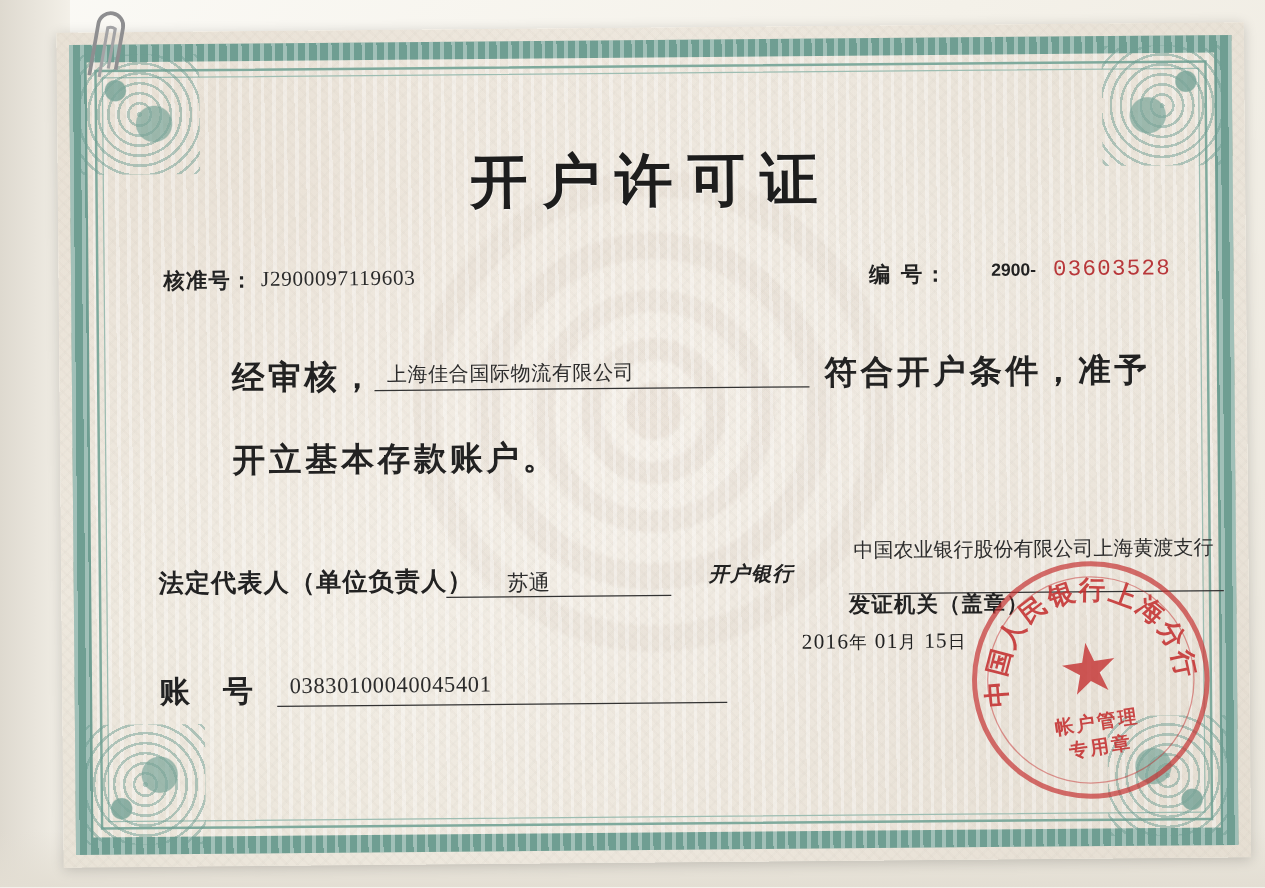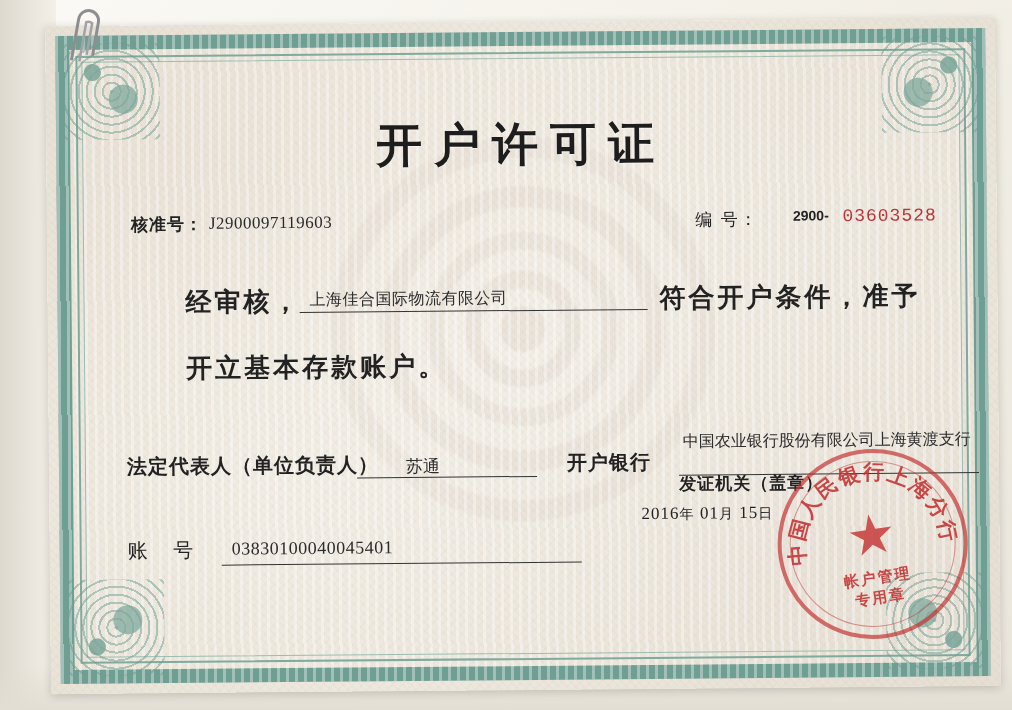--- a/index.html
+++ b/index.html
@@ -171,21 +171,21 @@
     position: absolute;
     left: 110px; top: 1px;
     font-family: "Liberation Serif", serif;
     font-size: 17px;
     color: #2b2b2b;
     letter-spacing: 0.5px;
   }
   .label-bianhao {
     position: absolute;
     right: 186px; top: 0;
-    font-weight: normal;
+    font-weight: bold;
     font-size: 17px;
     letter-spacing: 2px;
   }
   .bianhao-prefix {
     position: absolute;
     right: 116px; top: 0;
     font-weight: bold;
     font-size: 14px;
   }
   .bianhao-serial {
@@ -255,23 +255,24 @@
     position: absolute;
     left: 262px; top: 12px;
     font-size: 17px;
     font-family: "Liberation Serif", serif;
     color: #2c2c2c;
     margin-left: 43px;
   }
   .bank-label {
     position: absolute;
     left: 466px; top: 8px;
-    font-size: 20px;
-    font-weight: bold;
-    letter-spacing: 1px;
+    font-size: 16px;
+    font-weight: bold;
+    letter-spacing: 1px;
+    font-style: italic;
   }
   .bank-blank {
     position: absolute;
     left: 578px; top: 34px;
     width: 300px;
     border-bottom: 1.5px solid #333;
   }
   .bank-fill {
     position: absolute;
     left: 582px; top: -10px;
@@ -283,22 +284,22 @@
   }
 
   .row-account {
     position: relative;
     margin-top: 42px;
     height: 44px;
   }
   .acct-label {
     position: absolute;
     left: 26px; top: 6px;
-    font-size: 20px;
-    font-weight: normal;
+    font-size: 24px;
+    font-weight: bold;
     letter-spacing: 10px;
   }
   .acct-blank {
     position: absolute;
     left: 120px; top: 34px;
     width: 360px;
     border-bottom: 1.5px solid #333;
   }
   .acct-fill {
     position: absolute;

